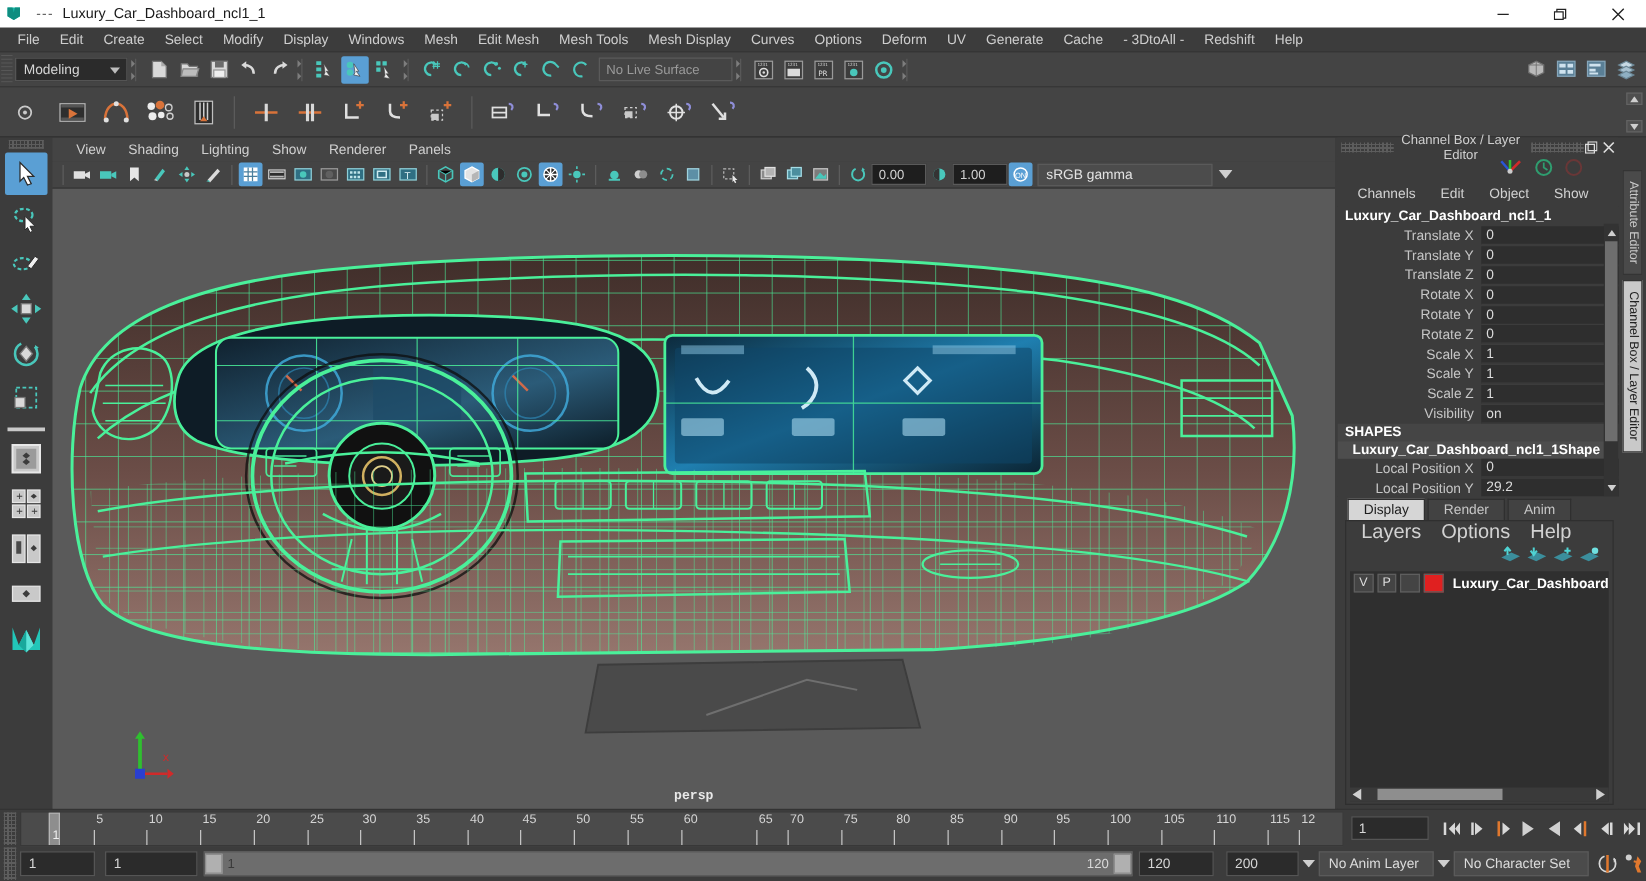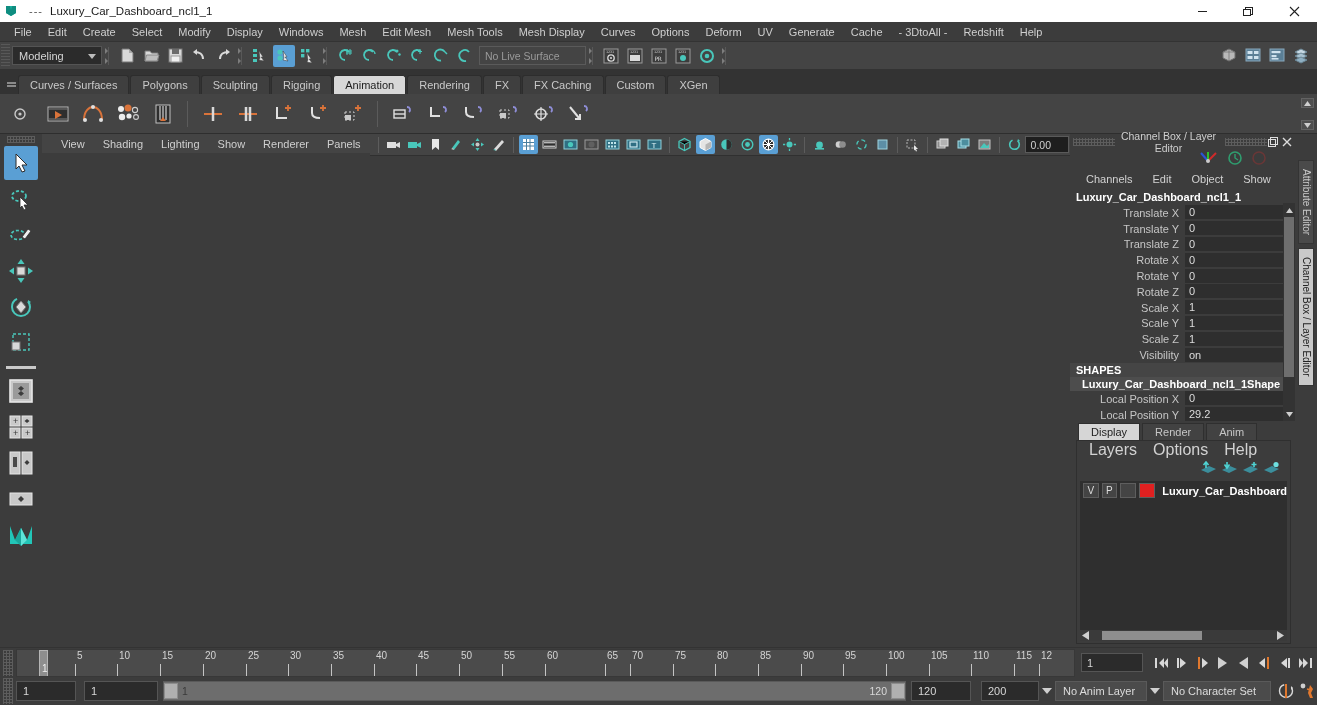--- a/index.html
+++ b/index.html
@@ -59,21 +59,21 @@
 
   
   .main{ flex:1; display:flex; min-height:0; background:#3c3c3c;}
   .toolbox{ width:42px; background:#3c3c3c; display:flex; flex-direction:column; align-items:center; padding-top:2px; flex:none;}
   .toolbox .tgrip{ width:28px;height:7px; background-image:repeating-linear-gradient(90deg,#5d5d5d 0 1px,transparent 1px 3px),repeating-linear-gradient(0deg,#5d5d5d 0 1px,transparent 1px 3px); margin-bottom:2px;}
   .tool{ width:34px; height:34px; margin:1px 0; display:flex;align-items:center;justify-content:center; border-radius:2px;}
   .tool.sel{ background:#5a9fd4;}
   .tool-div{ width:30px;height:3px;background:#c9c9c9;margin:5px 0 4px;}
 
   
-  .viewwrap{ flex:1; display:flex; flex-direction:row; min-width:0; background:#3c3c3c; padding-right:2px;}
+  .viewwrap{ flex:1; display:flex; flex-direction:column; min-width:0; background:#3c3c3c; padding-right:2px;}
   .panelmenu{ height:19px; background:#444; display:flex; align-items:center; padding-left:10px; flex:none;}
   .pm-item{ padding:0 9px; font-size:11px; color:#cfcfcf;}
   .viewtools{ height:22px; background:#444; display:flex; align-items:center; flex:none; padding-left:4px; border-bottom:1px solid #303030;}
   .vbtn{ width:19px;height:19px; display:flex;align-items:center;justify-content:center; margin:0 1px; border-radius:2px;}
   .vbtn.on{ background:#5a9fd4;}
   .vsep{ width:1px;height:16px;background:#5c5c5c;margin:0 4px;}
   .vnum{ width:44px;height:17px;background:#1e1e1e;border:1px solid #5a5a5a;color:#d0d0d0;font-size:10.5px;display:flex;align-items:center;padding-left:5px;}
   .vgamma{ width:140px;height:18px;background:#4c4c4c;border:1px solid #5a5a5a;color:#e3e3e3;font-size:11px;display:flex;align-items:center;padding-left:6px; margin-left:3px;}
   .vgamma-arrow{ width:20px;height:18px; display:flex;align-items:center;justify-content:center;}
   .viewport{ flex:1; position:relative; background:#5a5a5a; overflow:hidden; min-height:0;}
@@ -382,35 +382,20 @@
       <div class="tbtn">
         <svg width="18" height="18" viewBox="0 0 18 18">
             <path d="M9 3l6 3-6 3-6-3z" fill="#c7d9e4" stroke="#6b8796"></path>
             <path d="M9 7l6 3-6 3-6-3z" fill="#a9c2d1" stroke="#6b8796"></path>
             <path d="M9 11l6 3-6 3-6-3z" fill="#8fb0c3" stroke="#6b8796"></path>
           </svg>
       </div>
     </div>
   </div>
 
-  <div class="shelftabs">
-    <div class="shelf-grip">
-        <i></i>
-      </div>
-    <div class="shelftab">Curves / Surfaces</div>
-    <div class="shelftab">Polygons</div>
-    <div class="shelftab">Sculpting</div>
-    <div class="shelftab">Rigging</div>
-    <div class="shelftab active">Animation</div>
-    <div class="shelftab">Rendering</div>
-    <div class="shelftab">FX</div>
-    <div class="shelftab">FX Caching</div>
-    <div class="shelftab">Custom</div>
-    <div class="shelftab">XGen</div>
-  </div>
 
   <div class="shelfrow">
     <div class="shelf-left">
       <svg width="16" height="16" viewBox="0 0 16 16">
           <circle cx="8" cy="8" r="5" fill="none" stroke="#c9c9c9" stroke-width="1.4"></circle>
           <circle cx="8" cy="8" r="1.6" fill="#c9c9c9"></circle>
         </svg>
     </div>
     <div class="sbtn">
       <svg width="26" height="26" viewBox="0 0 26 26">
@@ -968,20 +953,21 @@
           <svg width="46" height="46" viewBox="0 0 46 46">
             <path d="M12 40V10" stroke="#2fbf2f" stroke-width="3"></path>
             <path d="M12 6l4 6h-8z" fill="#2fbf2f"></path>
             <path d="M12 40h22" stroke="#d02a2a" stroke-width="2"></path>
             <path d="M34 36l5 4-5 4z" fill="#d02a2a"></path>
             <rect x="8" y="36" width="8" height="8" fill="#2a3fd0"></rect>
             <text x="30" y="30" font-size="9" fill="#d02a2a" font-family="monospace">x</text>
           </svg>
         </div>
 
+        <div class="persp-lbl">persp</div>
       </div>
     </div>
 
     <div class="rightcol">
       <div class="rightpanel">
         <div class="cbx-title">
           <div class="dots"></div>
           <div class="ttxt">Channel Box / Layer Editor</div>
           <div class="dots"></div>
           <div class="tbtns">

